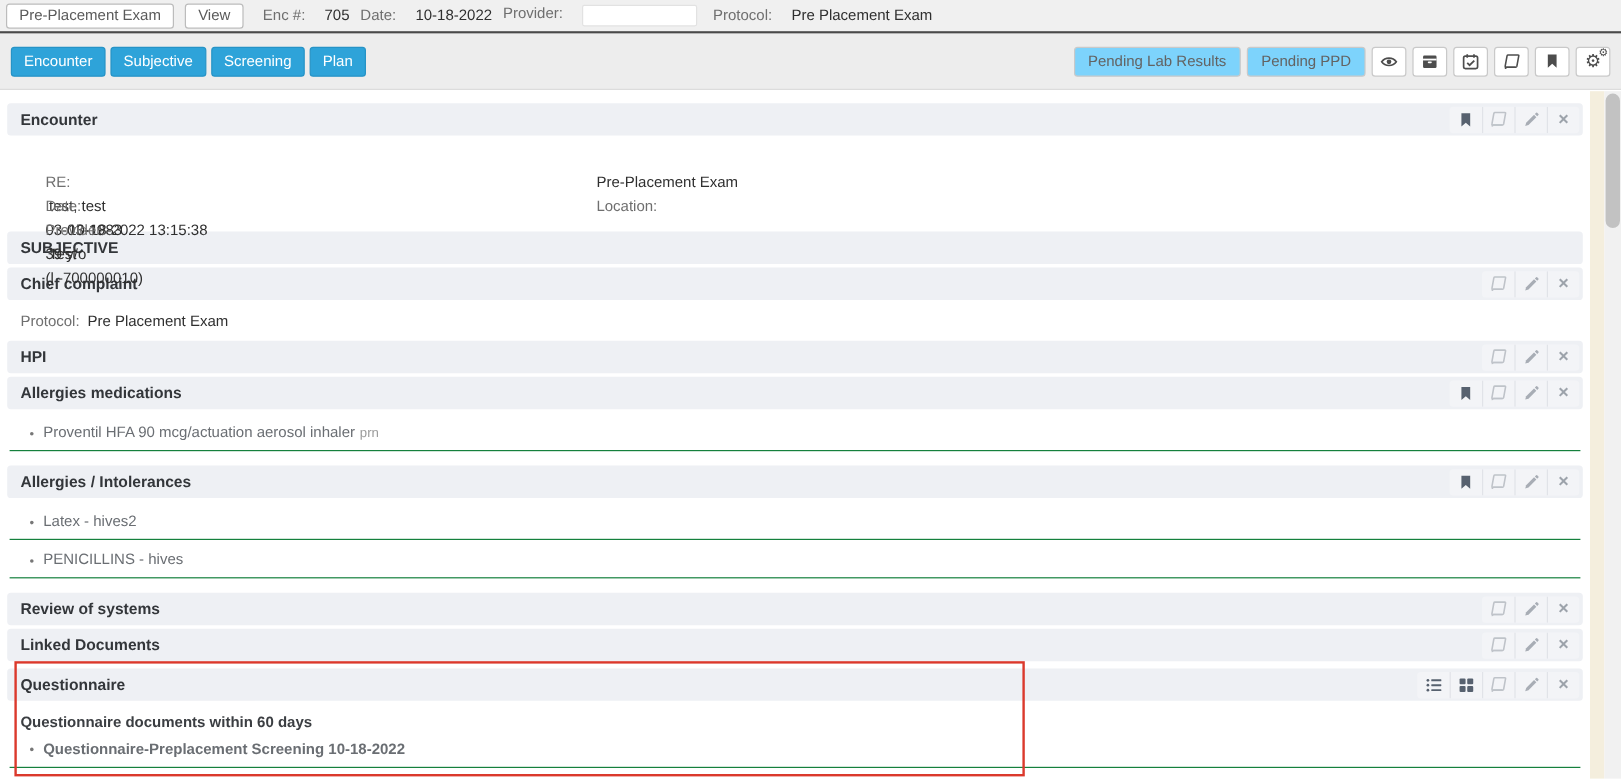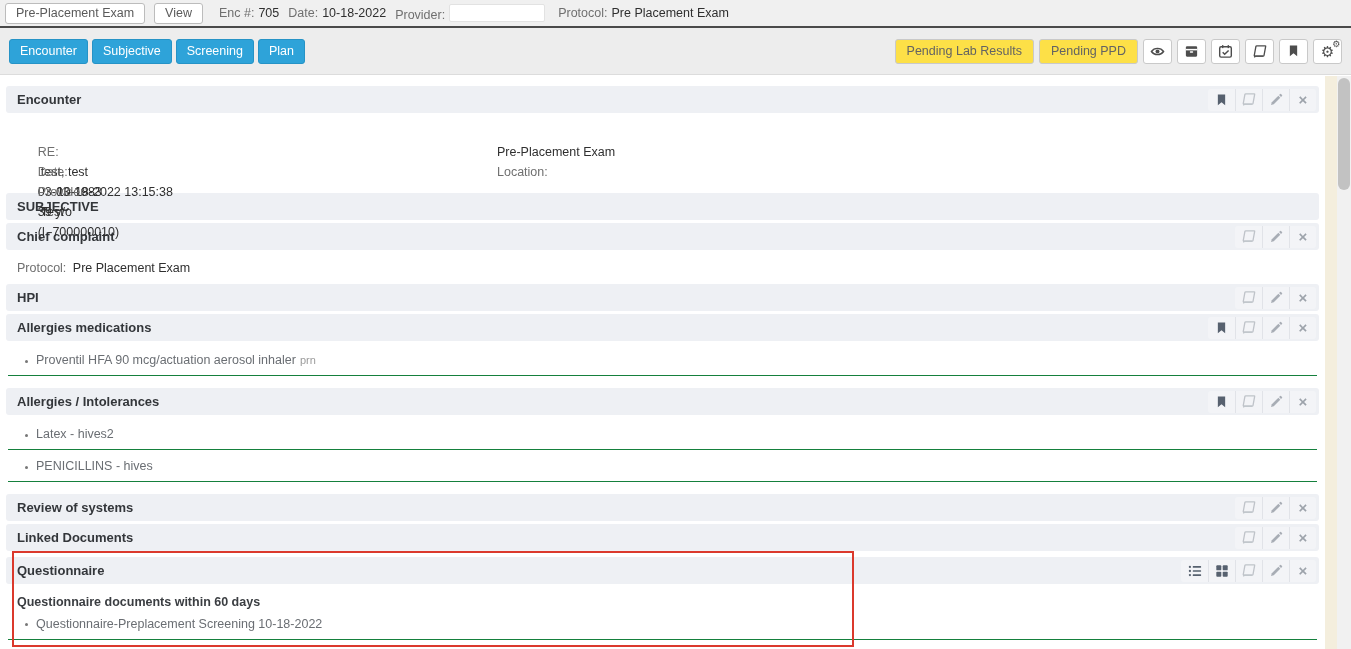--- a/index.html
+++ b/index.html
@@ -30,21 +30,21 @@
     height:21px;
     display:flex;
     align-items:center;
     font-size:12.5px;
     color:#5a5a5a;
     cursor:default;
     white-space:nowrap;
   }
   .lbl { color:#6f6f6f; font-size:12.5px; white-space:nowrap; }
   .val { color:#2f2f2f; font-size:12.5px; white-space:nowrap; }
-  .pair { display:flex; gap:4px; align-items:flex-end; }
+  .pair { display:flex; gap:16px; align-items:flex-start; }
   .provider-input {
     width:96px; height:18px;
     background:#fff;
     border:1px solid #e2e2e2;
     border-radius:2px;
     font-size:12px;
     padding:0 4px;
     font-family:"Liberation Sans", sans-serif;
   }
   
@@ -67,21 +67,21 @@
     padding:0 10px;
     height:25px;
     display:flex;
     align-items:center;
     font-size:12.5px;
     cursor:pointer;
     white-space:nowrap;
   }
   .nav-right { display:flex; gap:5px; align-items:center; }
   .whitebtn {
-    background:#fde047;
+    background:#7dd3fc;
     border:1px solid #c9c9c9;
     border-radius:3px;
     padding:0 11px;
     height:25px;
     display:flex;
     align-items:center;
     font-size:12.5px;
     color:#636363;
     cursor:pointer;
     white-space:nowrap;
@@ -170,21 +170,21 @@
     position:absolute;
     left:6px; top:-6px;
     width:842px;
     height:calc(100% + 13px);
     border:2px solid #db392c;
     pointer-events:none;
     z-index:5;
   }
   .q-sub { font-weight:bold; color:#3b3e42; font-size:12.5px; padding:8px 0 2px 11px; }
   .q-wrap .blist { margin-bottom:0; }
-  .q-wrap .li { padding:6px 0 8px 28px; }
+  .q-wrap .li { padding:6px 0 8px 28px;font-weight:bold; }
   .q-wrap .li::before { top:12px; }
   .q-doc { cursor:pointer; }
   
   .cream-strip {
     position:absolute;
     top:76px; right:14px;
     width:12px; height:573px;
     background:#f4eedd;
   }
   .scrollbar {

